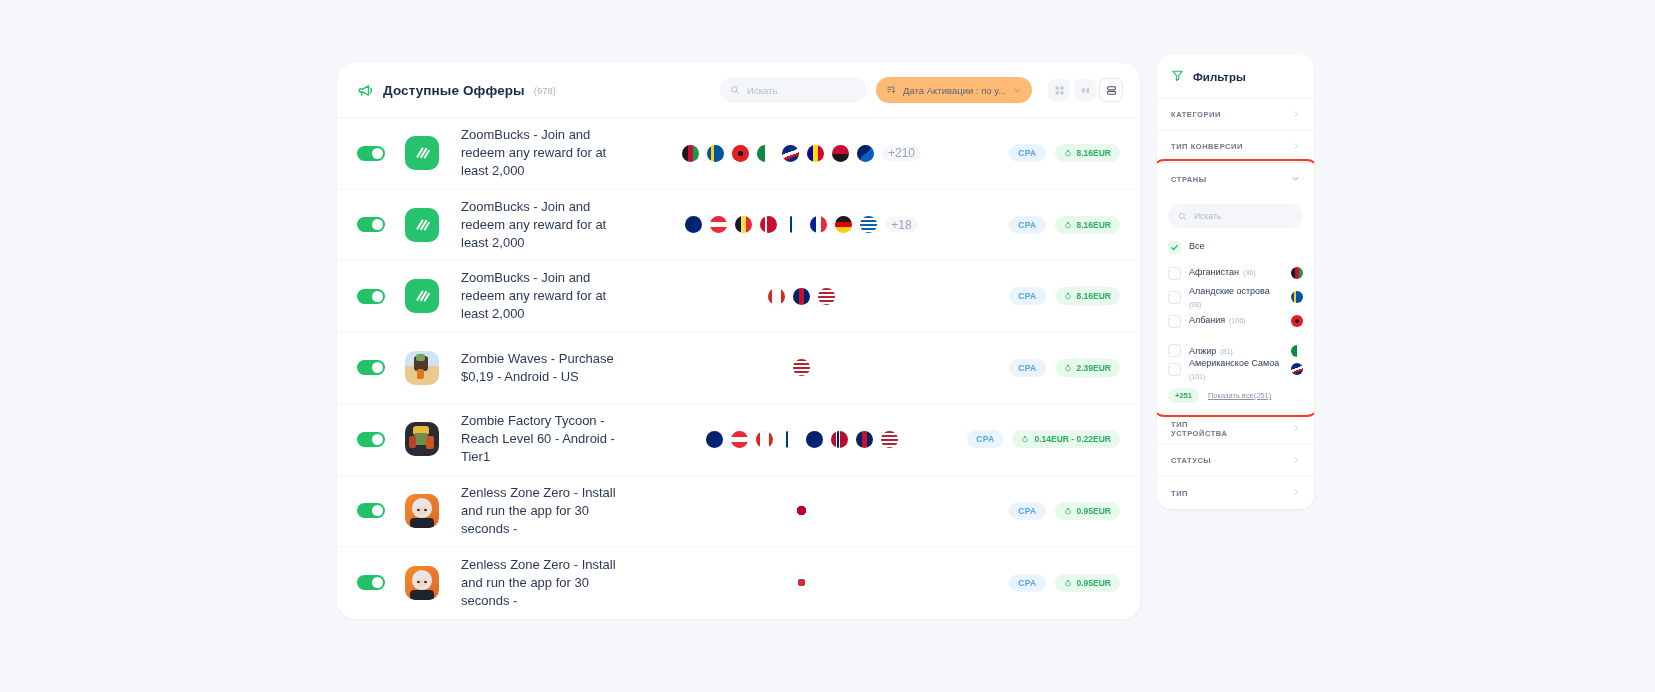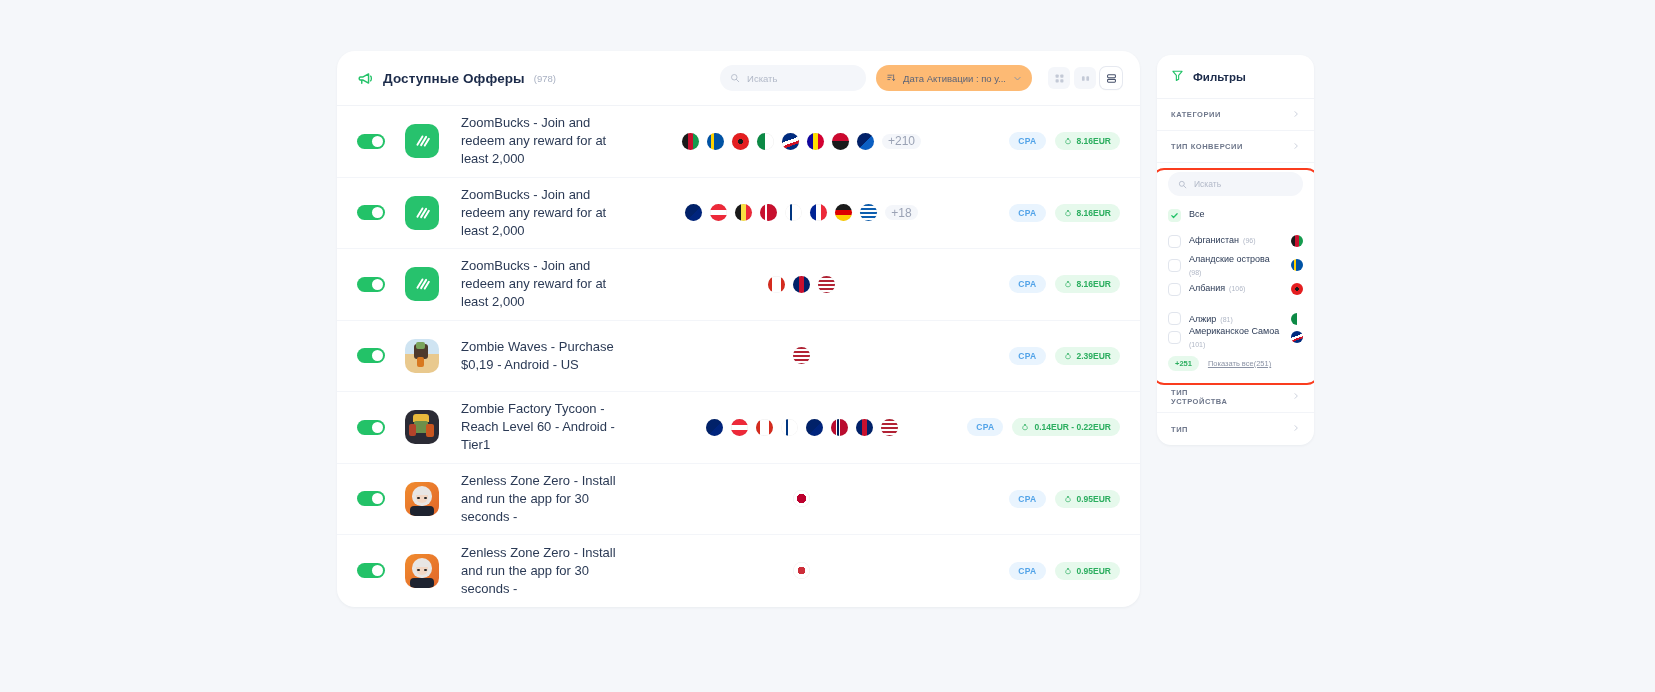--- a/index.html
+++ b/index.html
@@ -8,21 +8,21 @@
     background: #f5f7fa;
     font-family: "Liberation Sans", sans-serif;
     overflow: hidden;
     position: relative;
   }
   .page { position: absolute; inset: 0; display: flex; align-items: flex-start; }
 
   
   .offers-card {
     position: absolute;
-    left: 337px; top: 51px;
+    left: 337px; top: 63px;
     width: 803px;
     background: #ffffff;
     border-radius: 18px;
     box-shadow: 0 1px 3px rgba(20,30,60,.05);
     overflow: hidden;
   }
   .offers-header {
     height: 55px;
     display: flex; align-items: center;
     padding: 0 18px 0 20px;
@@ -468,20 +468,28 @@
           <span class="filter-section-label">ТИП КОНВЕРСИИ</span>
           <span class="chev"><svg viewBox="0 0 12 12" width="8" height="8">
               <path d="M4.5 2.5L8 6l-3.5 3.5" fill="none" stroke="#c3c9d6" stroke-width="1.3" stroke-linecap="round" stroke-linejoin="round"></path>
             </svg></span>
         </div>
       </div>
 
     <div class="countries-block">
       <div class="countries-highlight"></div>
 
+      <div class="filter-section" style="border-bottom:none;">
+        <span class="filter-section-label">СТРАНЫ</span>
+        <span class="chev">
+          <svg viewBox="0 0 12 12" width="9" height="9">
+            <path d="M2.5 4.5L6 8l3.5-3.5" fill="none" stroke="#9aa2b4" stroke-width="1.3" stroke-linecap="round" stroke-linejoin="round"></path>
+          </svg>
+        </span>
+      </div>
 
       <div class="country-search">
         <span>
           <svg viewBox="0 0 16 16" width="9" height="9">
             <circle cx="6.8" cy="6.8" r="4.4" fill="none" stroke="#b2b9c8" stroke-width="1.5"></circle>
             <path d="M10.2 10.2L14 14" stroke="#b2b9c8" stroke-width="1.5" stroke-linecap="round"></path>
           </svg>
         </span>
         <span class="ph">Искать</span>
       </div>
@@ -544,20 +552,26 @@
       </div>
     </div>
 
     <div id="sections-bottom">
         <div class="filter-section">
           <span class="filter-section-label">ТИП УСТРОЙСТВА</span>
           <span class="chev"><svg viewBox="0 0 12 12" width="8" height="8">
               <path d="M4.5 2.5L8 6l-3.5 3.5" fill="none" stroke="#c3c9d6" stroke-width="1.3" stroke-linecap="round" stroke-linejoin="round"></path>
             </svg></span>
         </div>
+        <div class="filter-section">
+          <span class="filter-section-label">СТАТУСЫ</span>
+          <span class="chev"><svg viewBox="0 0 12 12" width="8" height="8">
+              <path d="M4.5 2.5L8 6l-3.5 3.5" fill="none" stroke="#c3c9d6" stroke-width="1.3" stroke-linecap="round" stroke-linejoin="round"></path>
+            </svg></span>
+        </div>
         <div class="filter-section" style="border-bottom: none;">
           <span class="filter-section-label">ТИП</span>
           <span class="chev"><svg viewBox="0 0 12 12" width="8" height="8">
               <path d="M4.5 2.5L8 6l-3.5 3.5" fill="none" stroke="#c3c9d6" stroke-width="1.3" stroke-linecap="round" stroke-linejoin="round"></path>
             </svg></span>
         </div>
       </div>
   </div>
 
 </div>

